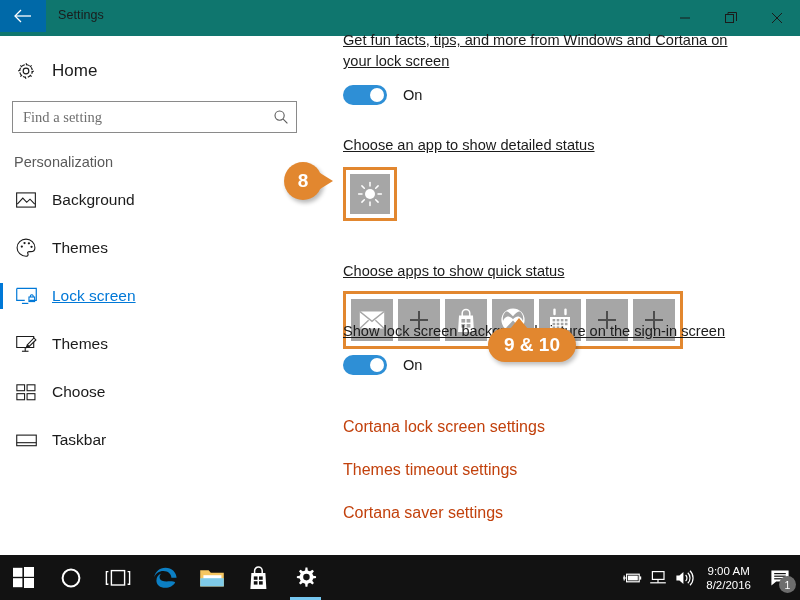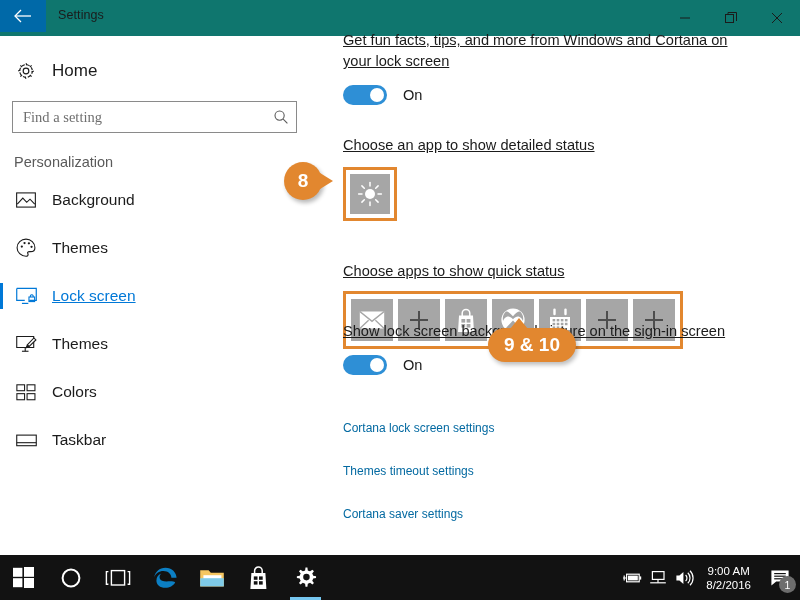--- a/index.html
+++ b/index.html
@@ -114,21 +114,21 @@
   .detail-tile { width: 40px; height: 40px; }
 
   .quick-wrap {
     border: 3px solid #e2872f; padding: 5px; display: inline-flex; gap: 5px;
     background: #fff;
   }
   .quick-tile { width: 42px; height: 42px; }
 
   
   .link {
-    font-size: 12px; color: #0369a1; cursor: pointer; display: inline-block;
+    font-size: 16px; color: #c2410c; cursor: pointer; display: inline-block;
   }
 
   
   .badge-circle {
     position: absolute; width: 38px; height: 38px; border-radius: 50%;
     background: #e2872f; color: #fff; font-size: 19px; font-weight: bold;
     display: flex; align-items: center; justify-content: center;
     box-shadow: 2px 3px 4px rgba(0,0,0,.28);
   }
   .badge-circle .tail {
@@ -302,21 +302,21 @@
 
       <div class="nav-item">
         <span class="nav-ico">
           <svg width="20" height="17" viewBox="0 0 22 19">
             <rect x="0.8" y="0.9" width="8.6" height="6.6" fill="none" stroke="#1b1b1b" stroke-width="1.2"></rect>
             <rect x="12.2" y="0.9" width="8.8" height="6.6" fill="none" stroke="#1b1b1b" stroke-width="1.2"></rect>
             <rect x="0.8" y="10.8" width="8.6" height="6.8" fill="none" stroke="#1b1b1b" stroke-width="1.2"></rect>
             <rect x="12.2" y="10.8" width="8.8" height="6.8" fill="none" stroke="#1b1b1b" stroke-width="1.2"></rect>
           </svg>
         </span>
-        <span class="nav-lbl">Colors</span>
+        <span class="nav-lbl">Choose</span>
       </div>
 
       <div class="nav-item">
         <span class="nav-ico">
           <svg width="21" height="15" viewBox="0 0 23 16">
             <rect x="0.8" y="2.1" width="21.4" height="11.6" fill="none" stroke="#1b1b1b" stroke-width="1.2"></rect>
             <path d="M0.8 10.4 H22.2" stroke="#1b1b1b" stroke-width="1.2"></path>
           </svg>
         </span>
         <span class="nav-lbl">Taskbar</span>

